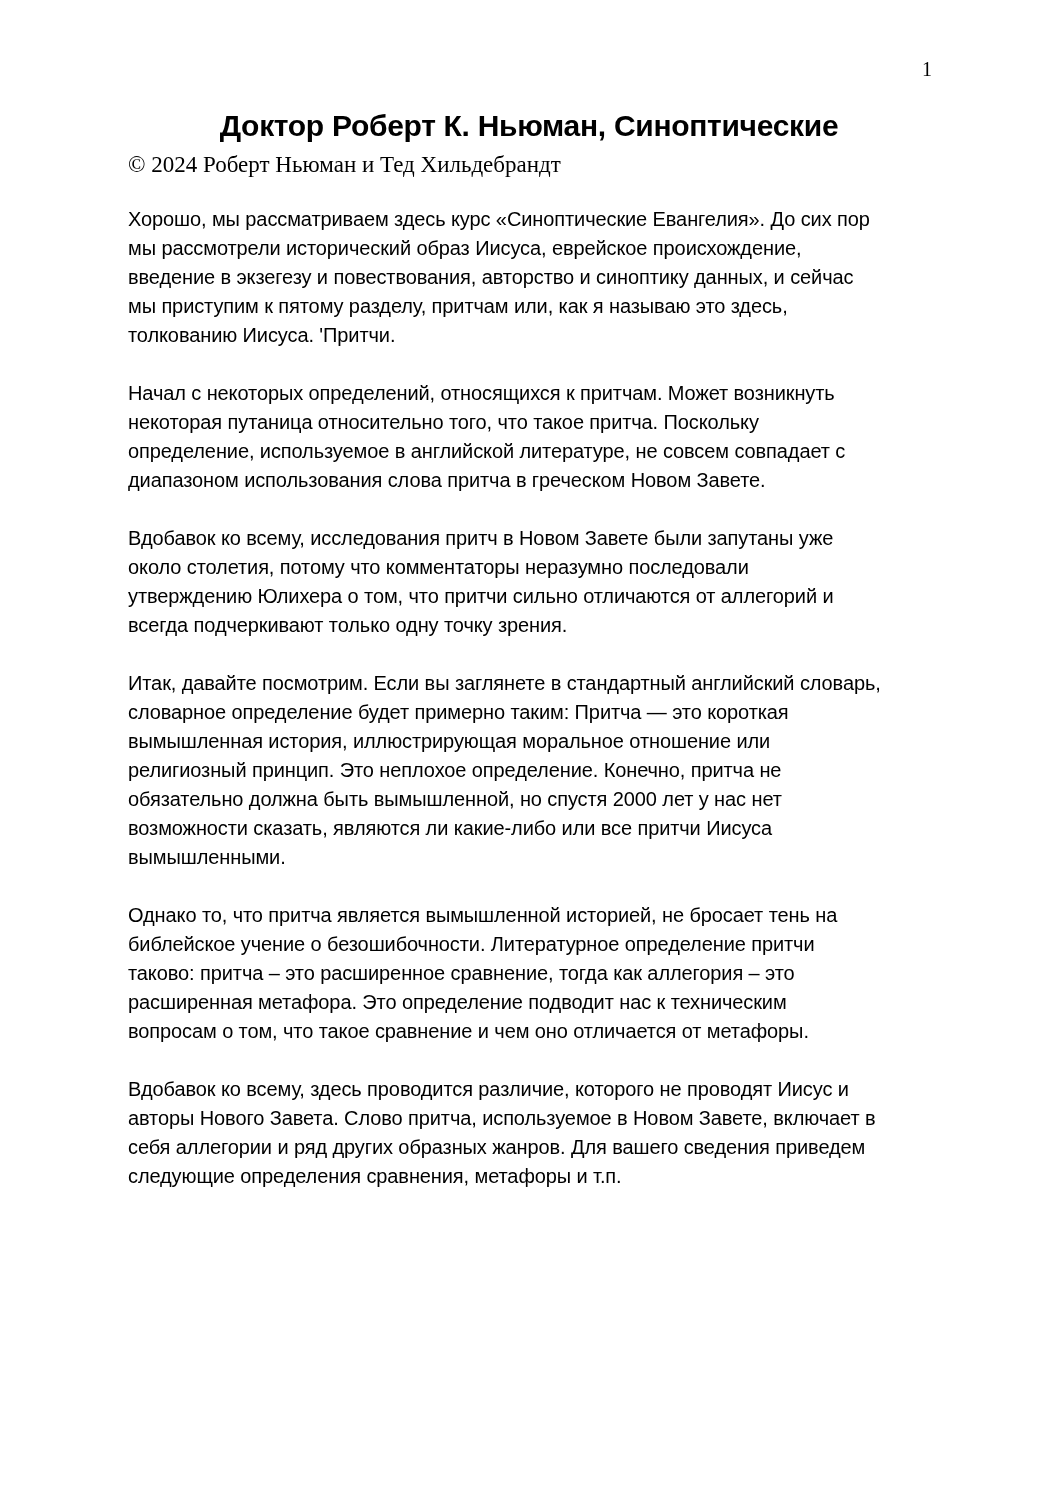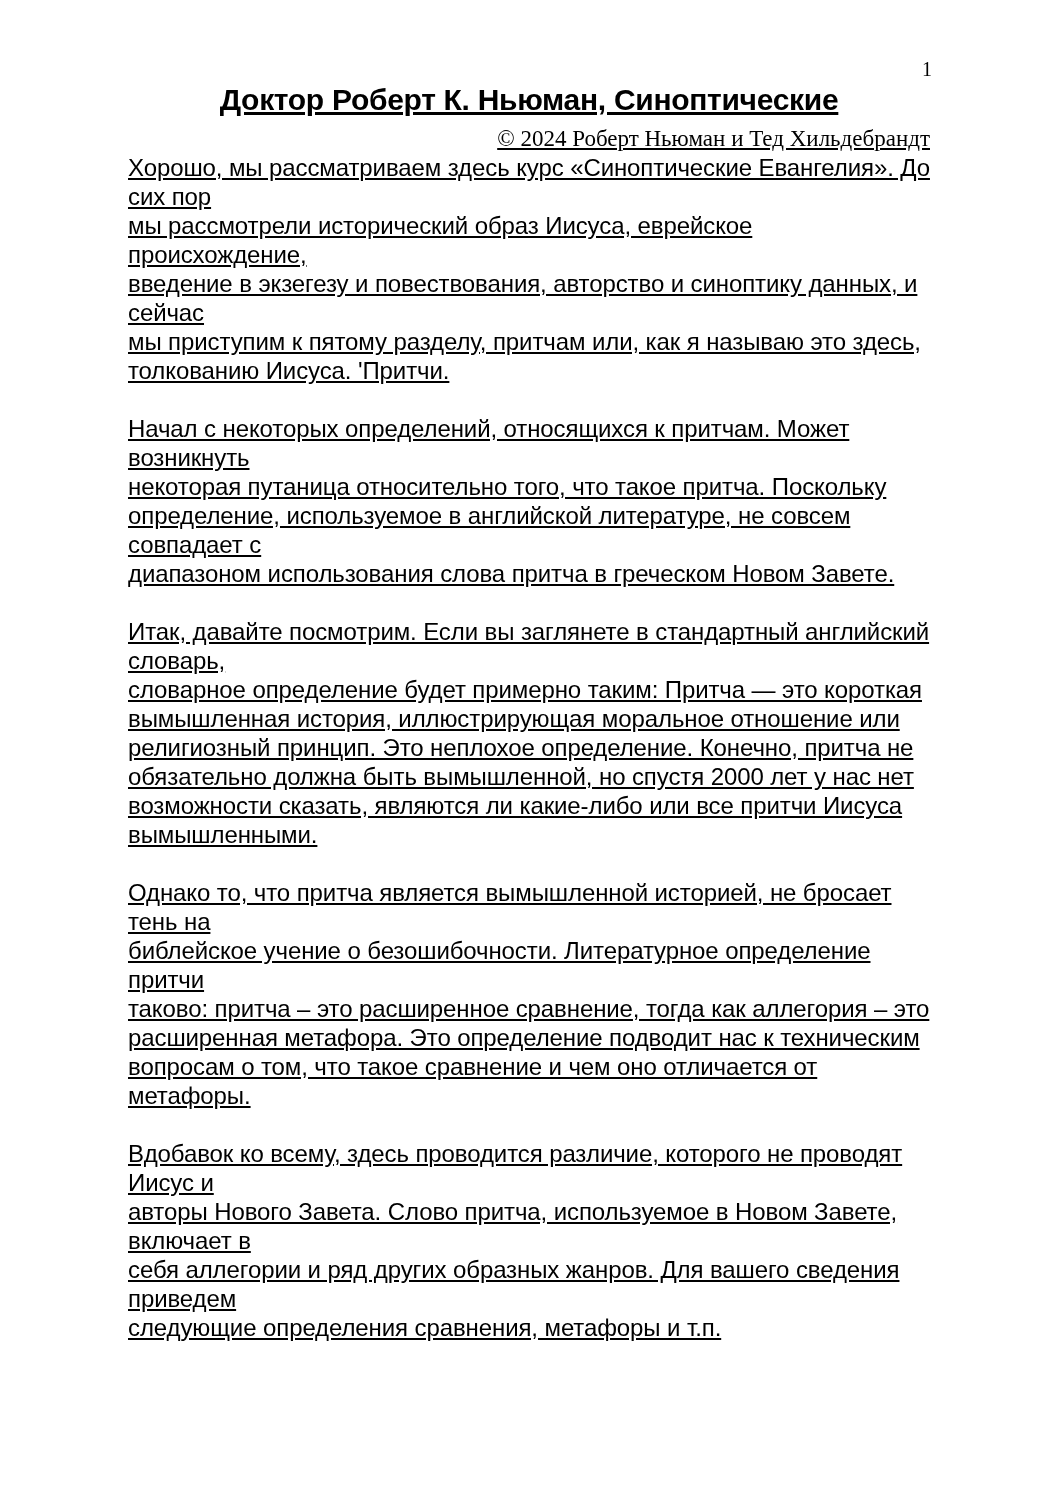--- a/index.html
+++ b/index.html
@@ -25,44 +25,44 @@
     font-family: "Liberation Serif", serif;
     font-size: 20px;
     line-height: 24px;
     color: #000000;
   }
   .content {
     position: absolute;
     top: 0;
     left: 128px;
     width: 802px;
-    padding-top: 78px;
-    text-decoration: underline;
+    padding-top: 104px;
   }
   .title {
     margin: 0;
     text-align: center;
     font-family: "Liberation Sans", sans-serif;
     font-weight: bold;
     font-size: 30px;
     line-height: 44px;
     letter-spacing: -0.3px;
   }
   .title .title-line {
     display: block;
   }
   .copyright {
     margin-top: 2px;
-    text-align: right;
+    text-align: left;
     font-family: "Liberation Serif", serif;
     font-size: 23px;
     line-height: 29px;
   }
   .body-text {
-    font-size: 24px;
+    margin-top: 26px;
+    font-size: 20px;
     line-height: 29px;
     letter-spacing: -0.1px;
   }
   .body-text p {
     margin: 0 0 29px 0;
     white-space: pre-line;
   }
 </style>
 </head>
 <body>
@@ -80,20 +80,24 @@
     <div class="body-text" id="paragraphs">
         <p>Хорошо, мы рассматриваем здесь курс «Синоптические Евангелия». До сих пор
 мы рассмотрели исторический образ Иисуса, еврейское происхождение,
 введение в экзегезу и повествования, авторство и синоптику данных, и сейчас
 мы приступим к пятому разделу, притчам или, как я называю это здесь,
 толкованию Иисуса. 'Притчи.</p>
         <p>Начал с некоторых определений, относящихся к притчам. Может возникнуть
 некоторая путаница относительно того, что такое притча. Поскольку
 определение, используемое в английской литературе, не совсем совпадает с
 диапазоном использования слова притча в греческом Новом Завете.</p>
+        <p>Вдобавок ко всему, исследования притч в Новом Завете были запутаны уже
+около столетия, потому что комментаторы неразумно последовали
+утверждению Юлихера о том, что притчи сильно отличаются от аллегорий и
+всегда подчеркивают только одну точку зрения.</p>
         <p>Итак, давайте посмотрим. Если вы заглянете в стандартный английский словарь,
 словарное определение будет примерно таким: Притча — это короткая
 вымышленная история, иллюстрирующая моральное отношение или
 религиозный принцип. Это неплохое определение. Конечно, притча не
 обязательно должна быть вымышленной, но спустя 2000 лет у нас нет
 возможности сказать, являются ли какие-либо или все притчи Иисуса
 вымышленными.</p>
         <p>Однако то, что притча является вымышленной историей, не бросает тень на
 библейское учение о безошибочности. Литературное определение притчи
 таково: притча – это расширенное сравнение, тогда как аллегория – это

